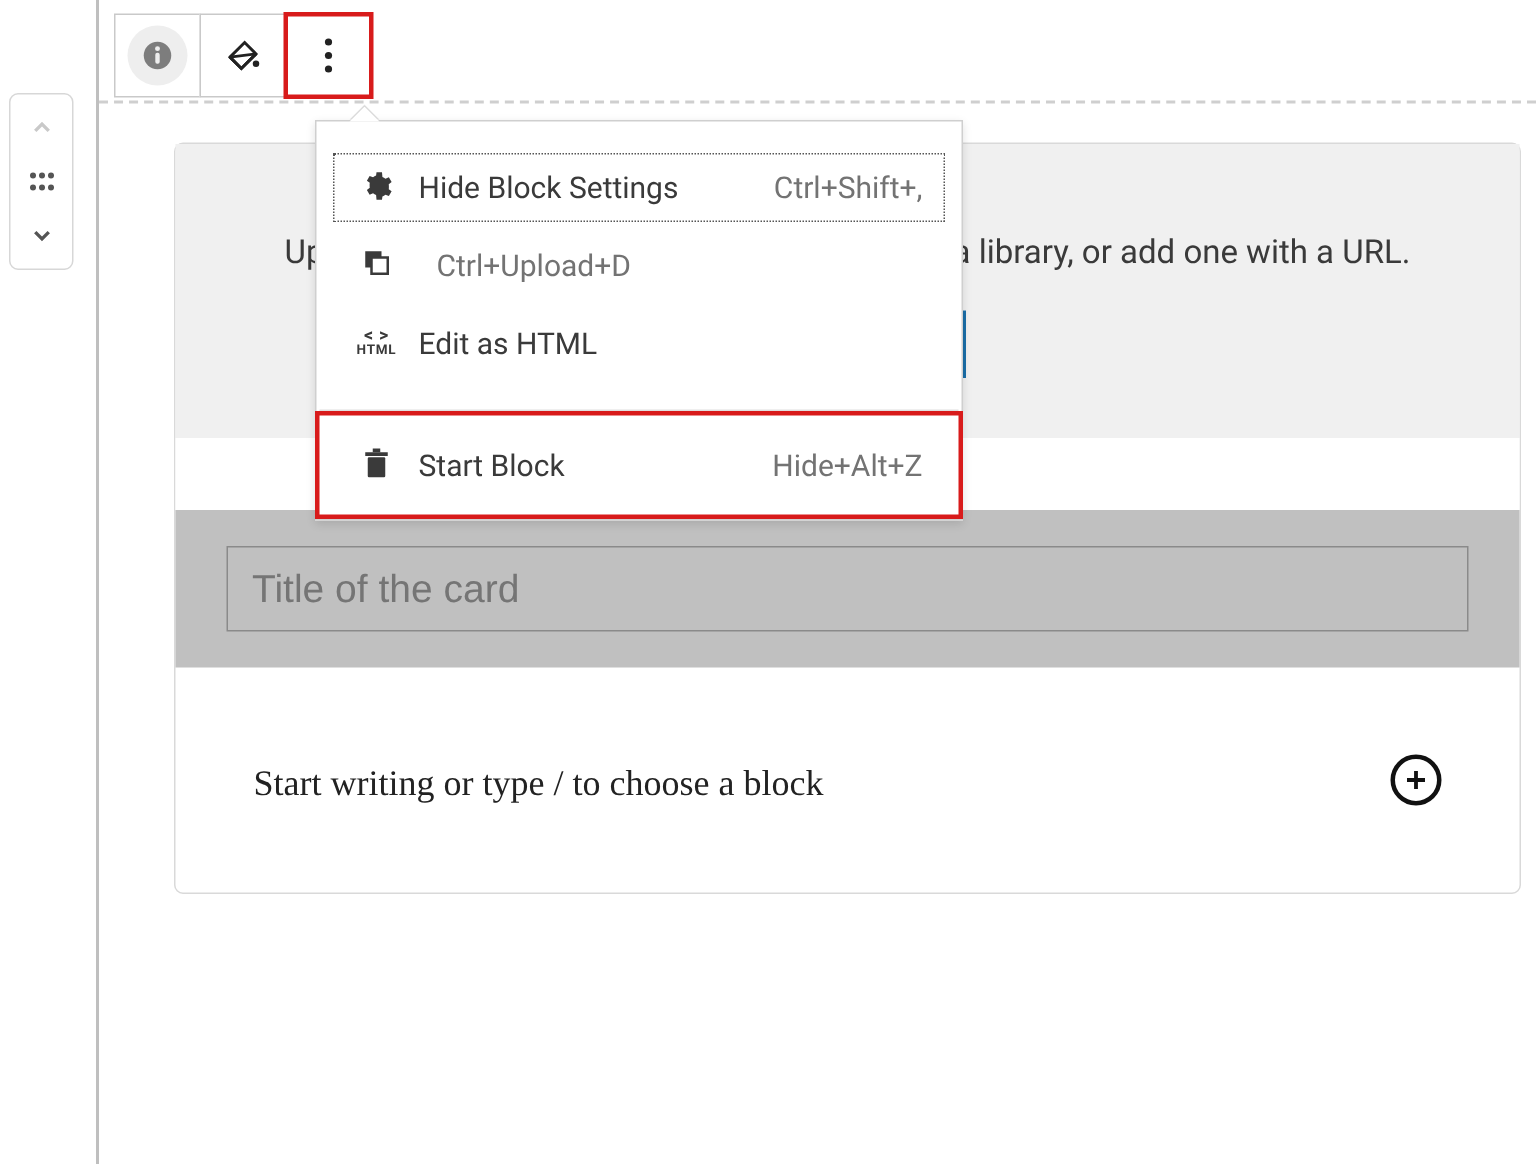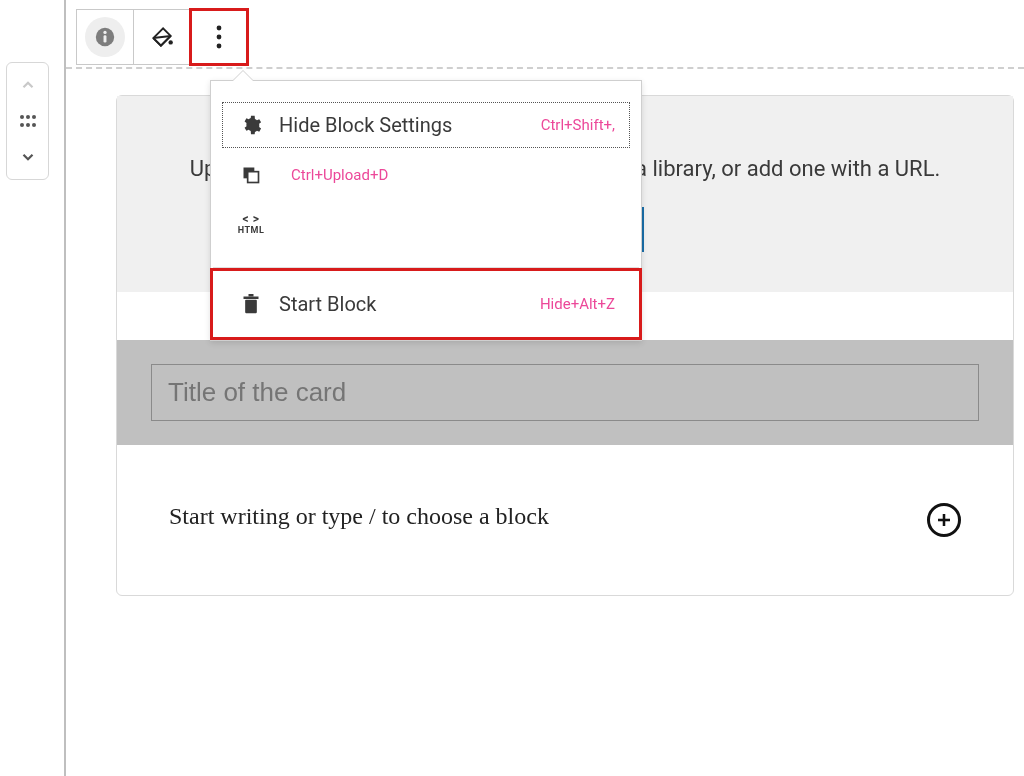--- a/index.html
+++ b/index.html
@@ -124,21 +124,21 @@
       background: #c0c0c0;
       width: 100%;
       padding: 12px 16px;
       font-size: 26px;
       color: #555;
     }
 
     .write-area {
       padding: 58px 52px;
       display: flex;
-      align-items: flex-start;
+      align-items: flex-end;
       justify-content: space-between;
     }
     .write-placeholder {
       font-family: Georgia, "Times New Roman", serif;
       font-size: 24px;
       color: #222;
     }
     .add-circle {
       width: 34px; height: 34px;
       border: 3px solid #111;
@@ -166,38 +166,38 @@
       left: 22px;
       width: 0; height: 0;
       border-left: 10px solid transparent;
       border-right: 10px solid transparent;
       border-bottom: 10px solid #fff;
       filter: drop-shadow(0 -1px 0 #cfcfcf);
     }
     .menu-section { padding: 18px 8px; }
     .menu-item {
       display: flex;
-      align-items: center;
+      align-items: flex-start;
       padding: 14px 18px;
       font-size: 20px;
       color: #3a3a3a;
       cursor: pointer;
       position: relative;
     }
     .menu-item .mi-icon {
       width: 28px;
       display: flex; align-items:center; justify-content:center;
       margin-right: 14px;
       color: #3a3a3a;
       flex-shrink: 0;
     }
     .menu-item .mi-label { flex: 1; }
     .menu-item .mi-shortcut {
-      color: #ec4899;
-      font-size: 15px;
+      color: #737373;
+      font-size: 20px;
       margin-left: 12px;
     }
     .menu-item.focused {
       outline: 1px dotted #555;
       outline-offset: -4px;
     }
     .menu-sep {
       height: 0;
       border-top: 1px solid #e0e0e0;
       margin: 0 2px;
@@ -333,20 +333,21 @@
               <rect x="8" y="8" width="13" height="13" fill="#fff" stroke="#3a3a3a" stroke-width="2"></rect>
             </svg>
         </span>
         <span class="mi-shortcut">Ctrl+Upload+D</span>
       </div>
 
       <div class="menu-item">
         <span class="mi-icon">
           <span class="html-badge"><span class="angle">&lt;&nbsp;&gt;</span>HTML</span>
         </span>
+        <span class="mi-label">Edit as HTML</span>
         <span class="mi-shortcut"></span>
       </div>
 
     </div>
 
     <div class="menu-sep"></div>
 
     <div class="menu-section" style="padding:10px 8px 10px 8px;">
       <div class="menu-item">
         <span class="mi-icon">

